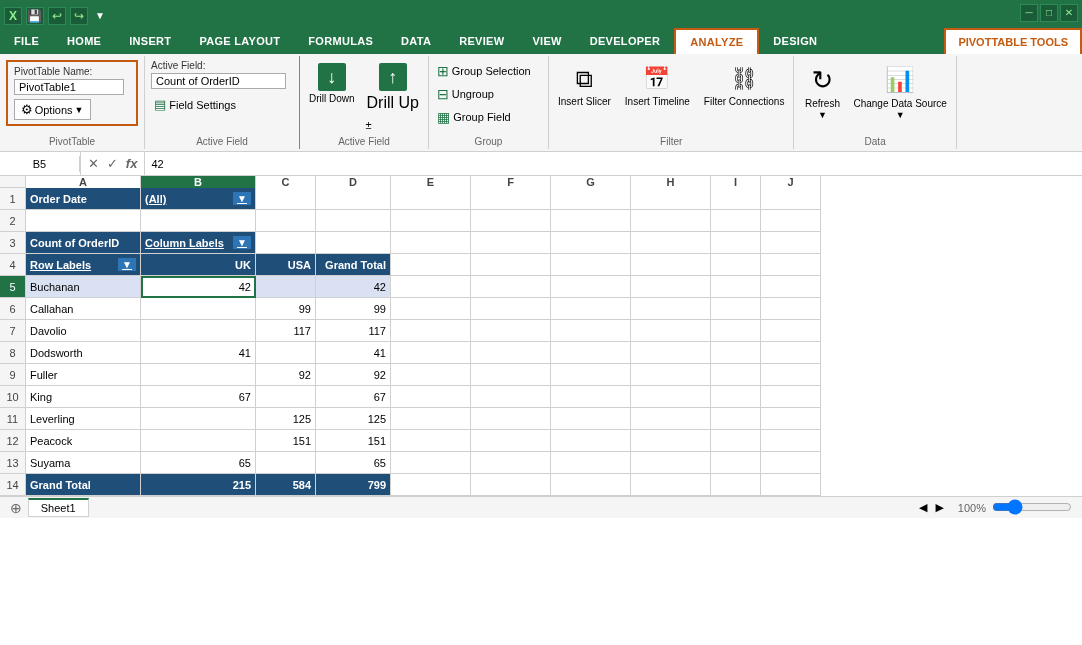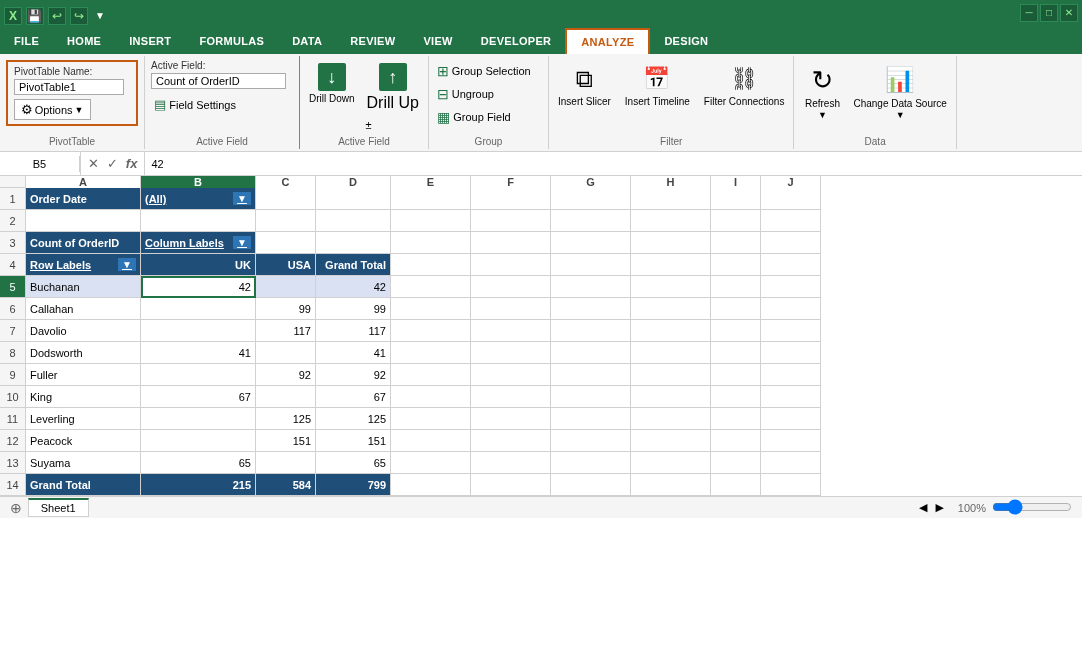--- a/index.html
+++ b/index.html
@@ -71,27 +71,29 @@
     <div class="title-icon" style="font-size:10px;">─</div>
     <div class="title-icon" style="font-size:10px;">□</div>
     <div class="title-icon" style="font-size:10px;">✕</div>
   </div>
 </div>
 
 <div class="tab-bar">
   <div class="tab">FILE</div>
   <div class="tab">HOME</div>
   <div class="tab">INSERT</div>
+  <div class="tab">PAGE LAYOUT</div>
   <div class="tab">FORMULAS</div>
   <div class="tab">DATA</div>
   <div class="tab">REVIEW</div>
   <div class="tab">VIEW</div>
   <div class="tab">DEVELOPER</div>
   <div class="tab pivot-active" style="border:2px solid #c55a11;border-bottom:none;">ANALYZE</div>
   <div class="tab" style="color:white;">DESIGN</div>
+  <div class="pivottable-tools-label">PIVOTTABLE TOOLS</div>
 </div>
 
 <div class="ribbon">
 
   <div style="display:flex;flex-direction:column;border-right:1px solid #d0d0d0;padding:4px 6px 16px 6px;min-width:145px;position:relative;">
     <div style="border:2px solid #c55a11;padding:4px 6px;display:inline-block;">
       <div style="font-size:10px;color:#333;margin-bottom:2px;">PivotTable Name:</div>
       <input type="text" style="border: 1px solid rgb(170, 170, 170); padding: 1px 4px; font-size: 11px; width: 110px; display: block; margin-bottom: 4px;" value="PivotTable1">
       <div style="display:flex;align-items:center;gap:2px;border:1px solid #aaa;padding:2px 6px;background:white;cursor:pointer;font-size:11px;width:fit-content;">
         <span style="font-size:13px;">⚙</span>

